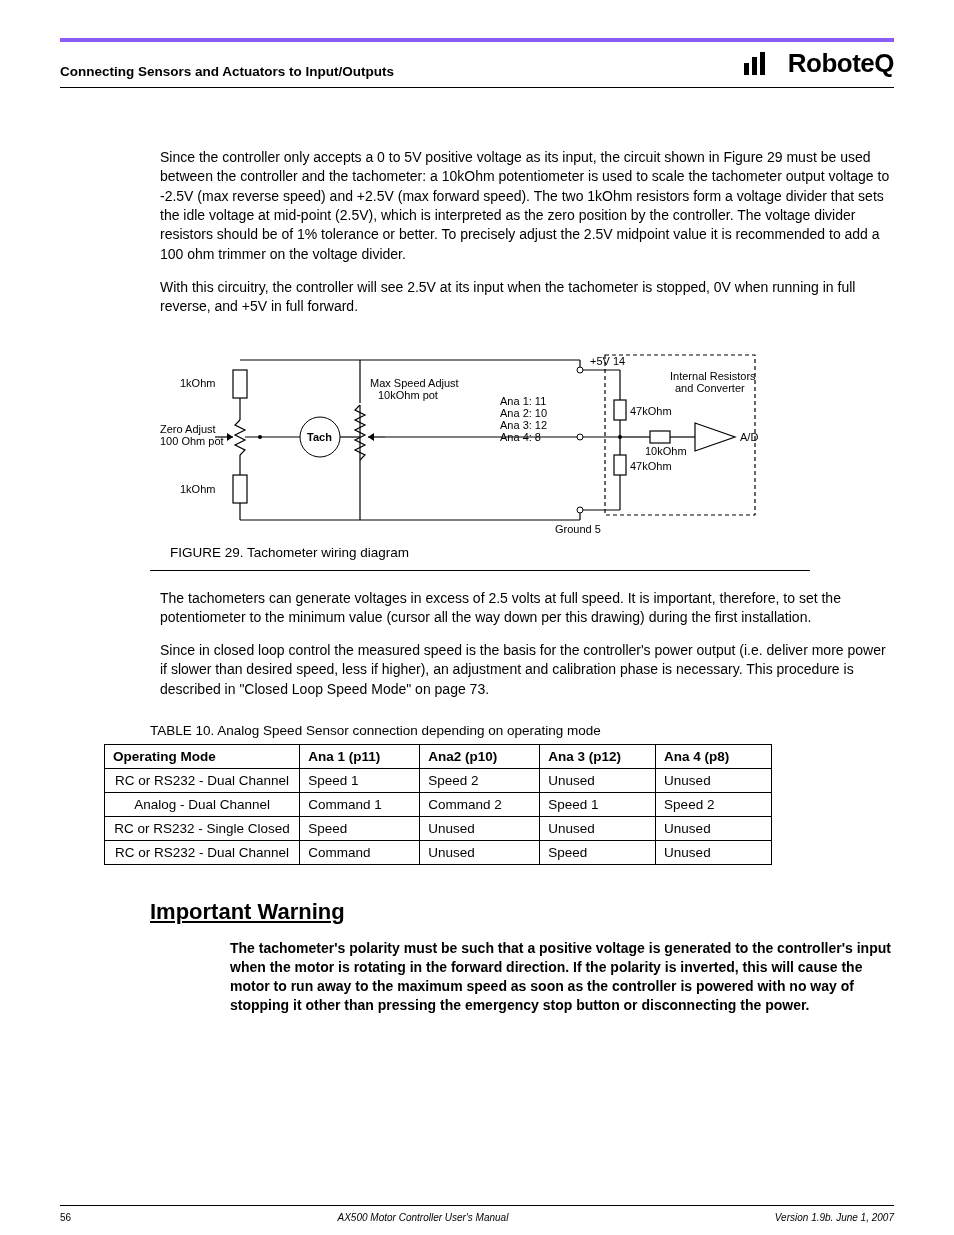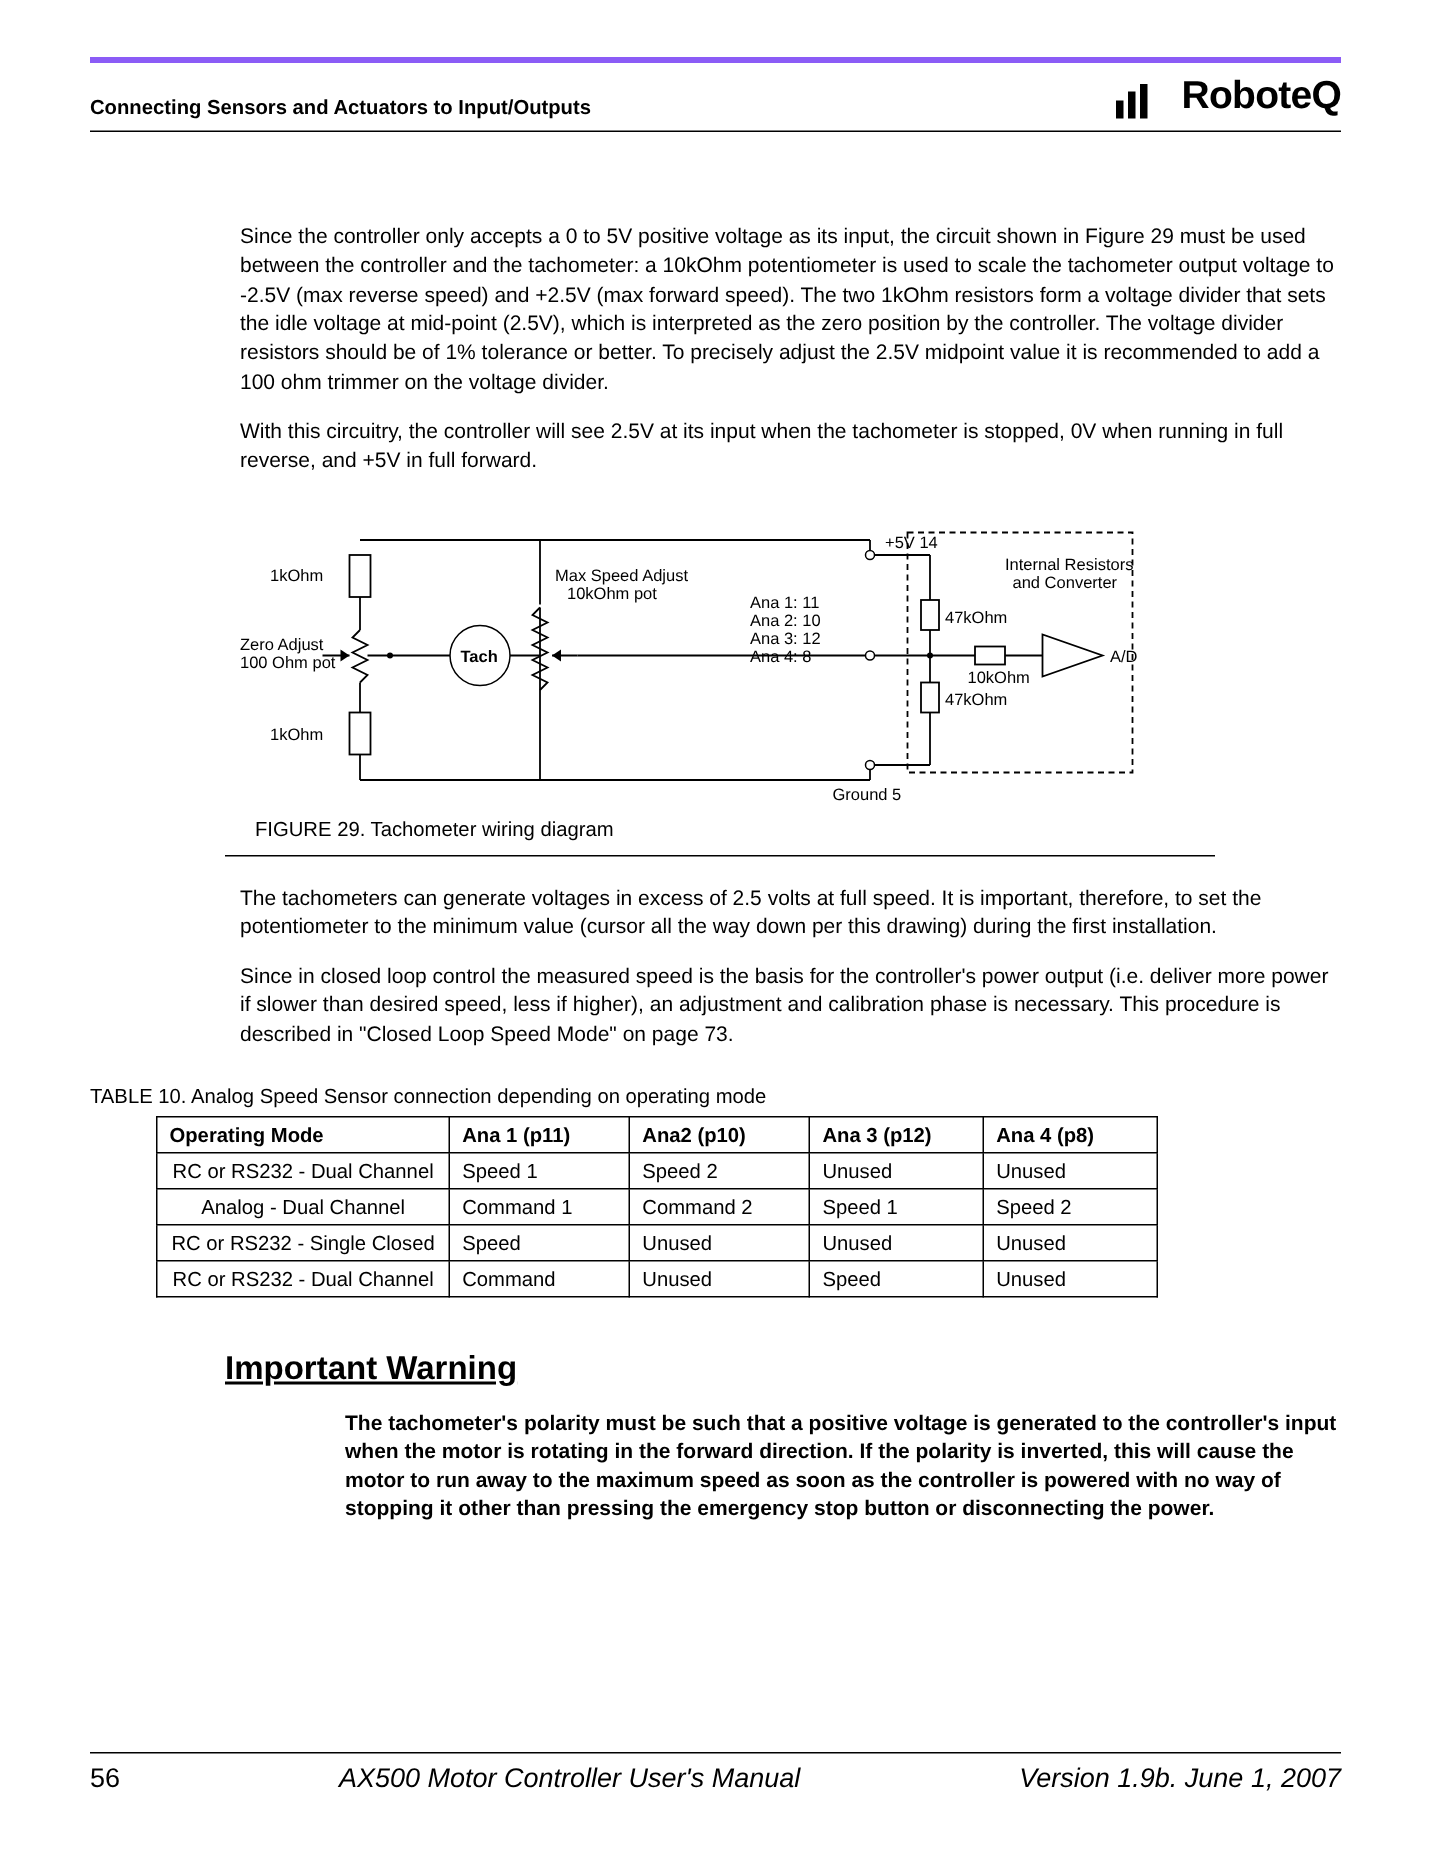--- a/index.html
+++ b/index.html
@@ -26,20 +26,21 @@
     border-bottom: 1px solid #000;
     padding: 6px 0 8px 0;
   }
   .header-title {
     font-weight: bold;
     font-size: 13.5px;
     padding-top: 6px;
   }
   .logo {
     display: flex;
+    align-items: center;
     gap: 20px;
   }
   .logo-bars {
     display: inline-flex;
     gap: 3px;
     align-items: flex-end;
     margin-right: 3px;
   }
   .logo-bars span {
     display: inline-block;
@@ -65,20 +66,21 @@
     margin-top: 28px;
     margin-left: 90px;
     border-bottom: 1px solid #000;
     padding-bottom: 10px;
     margin-bottom: 18px;
     width: 660px;
   }
   .fig-svg { display:block; margin: 0 auto; }
   .fig-caption { font-size: 13.5px; margin-top: 10px; margin-left: 20px; }
   .table-title {
+    margin-left: 90px;
     font-size: 13.5px;
     margin-top: 24px;
     margin-bottom: 6px;
   }
   table.data {
     margin-left: 44px;
     border-collapse: collapse;
     width: 668px;
     font-size: 13.5px;
   }
@@ -102,28 +104,28 @@
     margin-top: 34px;
     margin-bottom: 14px;
   }
   .warning-body {
     margin-left: 170px;
     font-weight: bold;
     line-height: 1.35;
   }
   .footer {
     position: absolute;
-    bottom: 39px;
+    bottom: 12px;
     left: 60px;
     right: 60px;
     border-top: 1px solid #000;
     padding-top: 6px;
     display: flex;
     justify-content: space-between;
-    font-size: 18px;
+    font-size: 10px;
   }
   .footer .center { font-style: italic; }
   .footer .right { font-style: italic; }
 </style>
 </head>
 <body>
 
 <div class="page">
 
   <div class="topbar">

